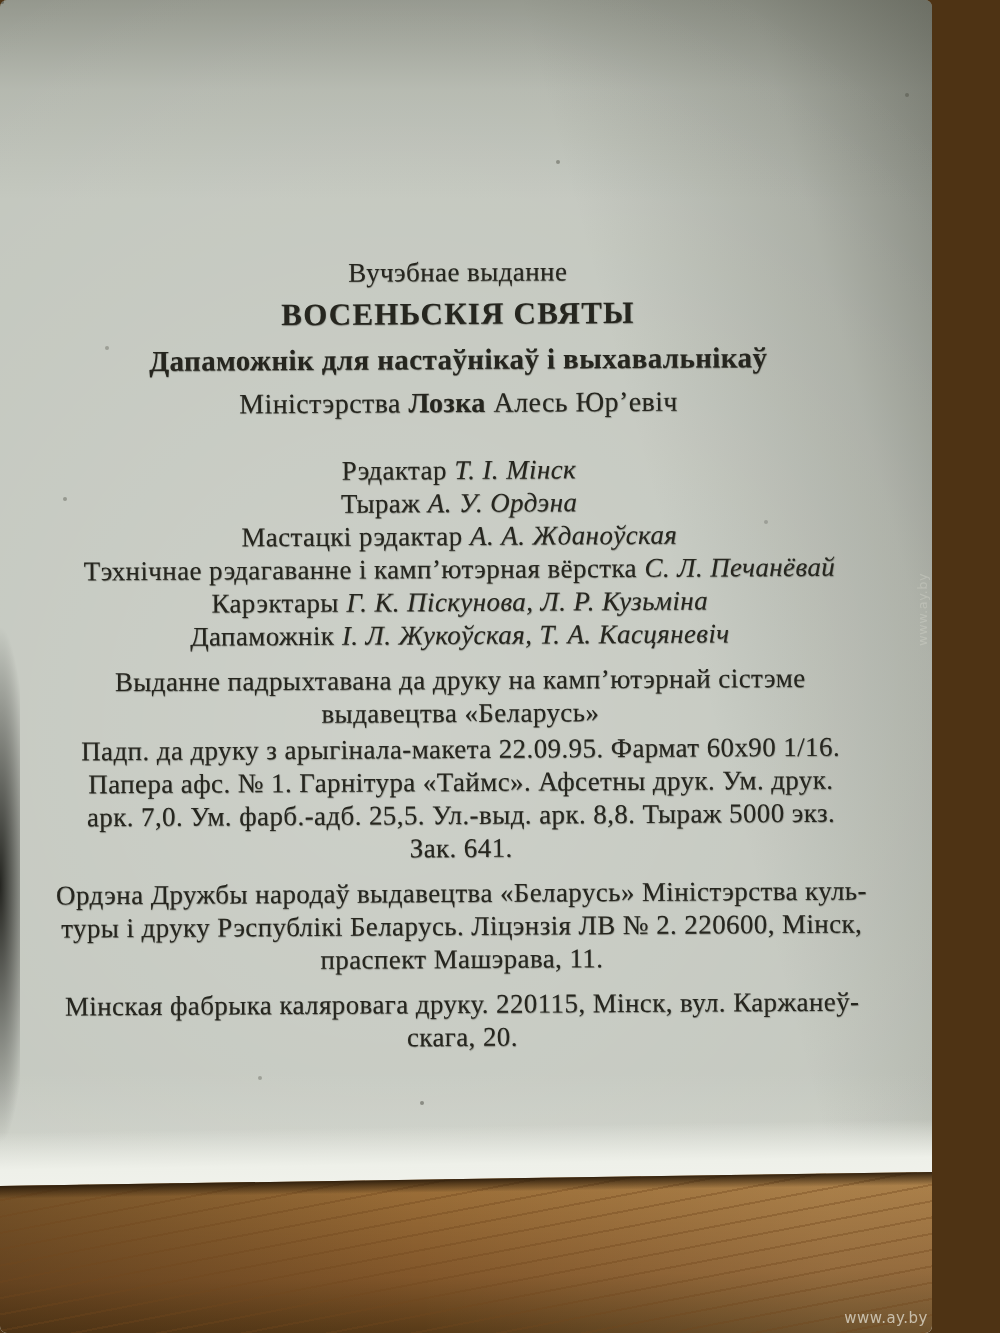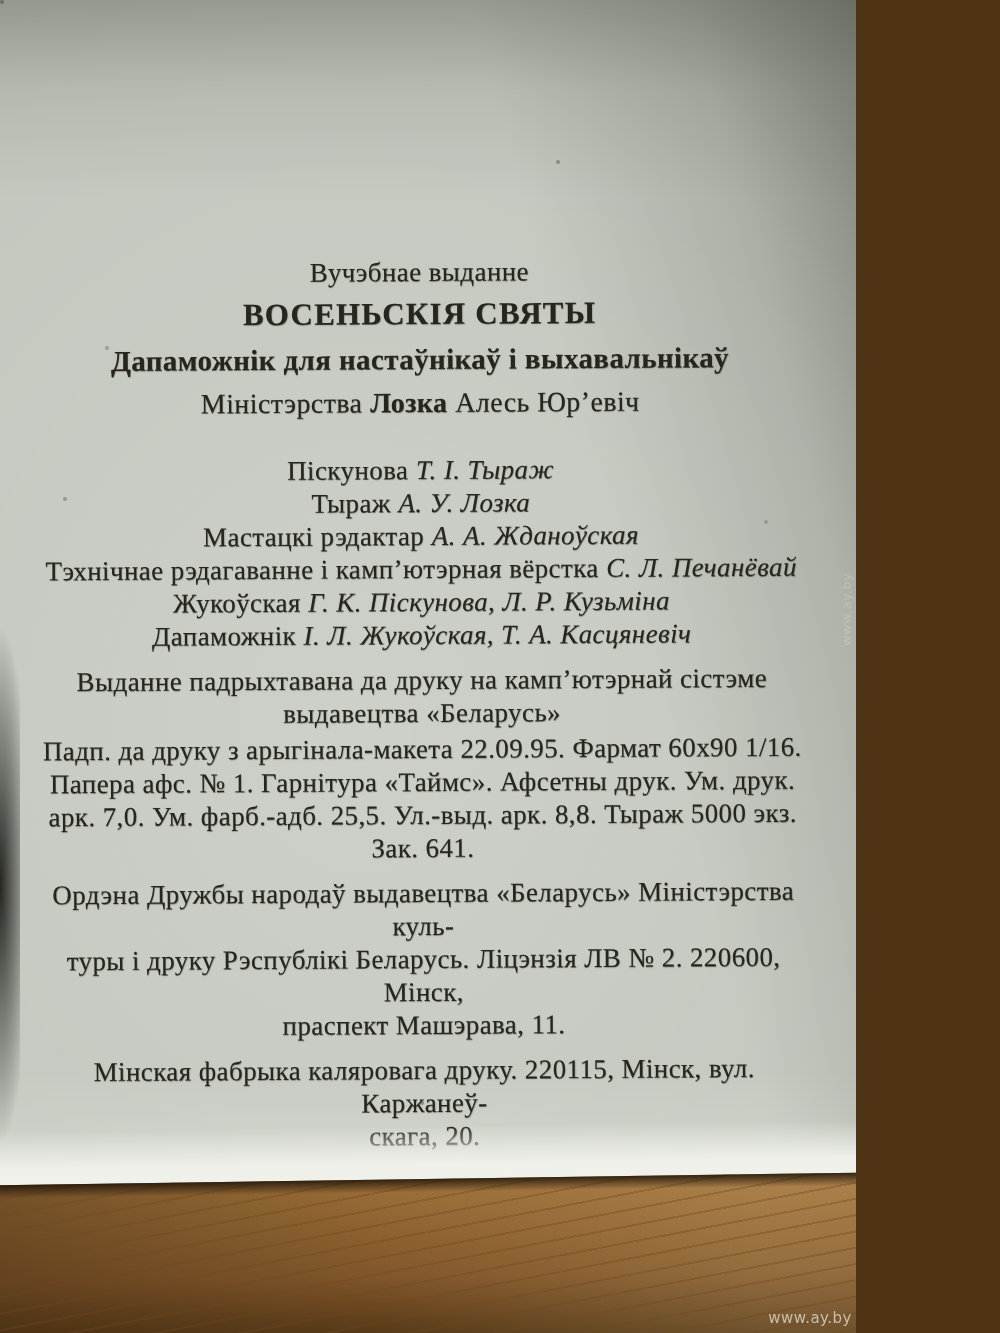--- a/index.html
+++ b/index.html
@@ -1,21 +1,21 @@
 <!DOCTYPE html>
 <html><head>
 <meta charset="utf-8">
 <style>
   html,body{margin:0;padding:0;}
   body{
     width:1000px;height:1333px;overflow:hidden;
     font-family:"Liberation Serif", serif;
     background:#4e3314;
   }
-  .photo{position:relative;width:856px;height:1333px;overflow:hidden;}
+  .photo{position:relative;width:932px;height:1333px;overflow:hidden;border-radius:7px;}
 
   
   .paper{
     position:absolute;inset:0;
     background:
       radial-gradient(120% 90% at 42% 55%, rgba(255,255,255,0.18), rgba(0,0,0,0) 70%),
       linear-gradient(to bottom, rgba(80,82,70,0.40), rgba(80,82,70,0.12) 90px, rgba(80,82,70,0) 200px),
       linear-gradient(255deg, rgba(60,62,52,0.50), rgba(60,62,52,0.18) 14%, rgba(60,62,52,0) 32%),
       linear-gradient(to top, #e9ebe4 0px, #d9dbd3 80px, rgba(217,219,211,0) 260px),
       #c2c6bd;
@@ -101,33 +101,33 @@
       <div class="book-title">ВОСЕНЬСКІЯ СВЯТЫ</div>
 
       <div class="book-subtitle">Дапаможнік для настаўнікаў і выхавальнікаў</div>
 
       <div class="compiler">
         <span class="sp">Міністэрства</span><span class="bold sp">Лозка</span><span>Алесь Юр’евіч</span>
       </div>
 
       <div class="credits">
         <div class="credit-line">
-          <span class="role sp">Піскунова</span><span class="names">Т. І. Тыраж</span>
+          <span class="role sp">Рэдактар</span><span class="names">Т. І. Мінск</span>
         </div>
         <div class="credit-line">
-          <span class="role sp">Тыраж</span><span class="names">А. У. Лозка</span>
+          <span class="role sp">Тыраж</span><span class="names">А. У. Ордэна</span>
         </div>
         <div class="credit-line">
           <span class="role sp">Мастацкі рэдактар</span><span class="names">А. А. Жданоўская</span>
         </div>
         <div class="credit-line">
           <span class="role sp">Тэхнічнае рэдагаванне і камп’ютэрная вёрстка</span><span class="names">С. Л. Печанёвай</span>
         </div>
         <div class="credit-line">
-          <span class="role sp">Жукоўская</span><span class="names">Г. К. Піскунова, Л. Р. Кузьміна</span>
+          <span class="role sp">Карэктары</span><span class="names">Г. К. Піскунова, Л. Р. Кузьміна</span>
         </div>
         <div class="credit-line">
           <span class="role sp">Дапаможнік</span><span class="names">І. Л. Жукоўская, Т. А. Касцяневіч</span>
         </div>
       </div>
 
       <div class="block">
         <div class="imprint-line">Выданне падрыхтавана да друку на камп’ютэрнай сістэме</div>
         <div class="imprint-line">выдавецтва «Беларусь»</div>
       </div>

